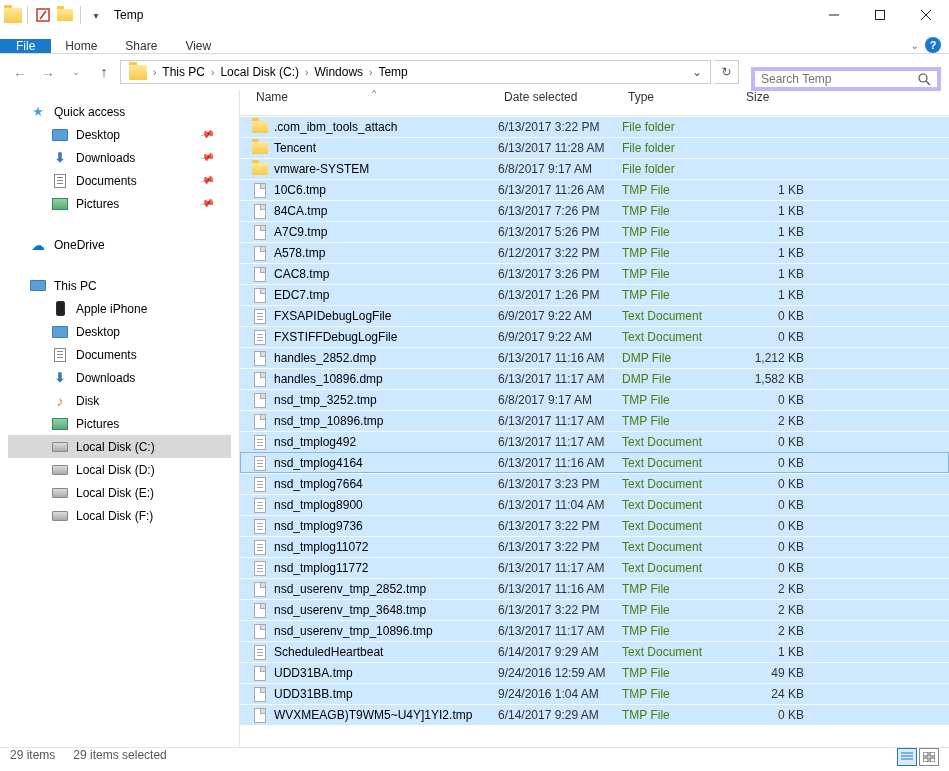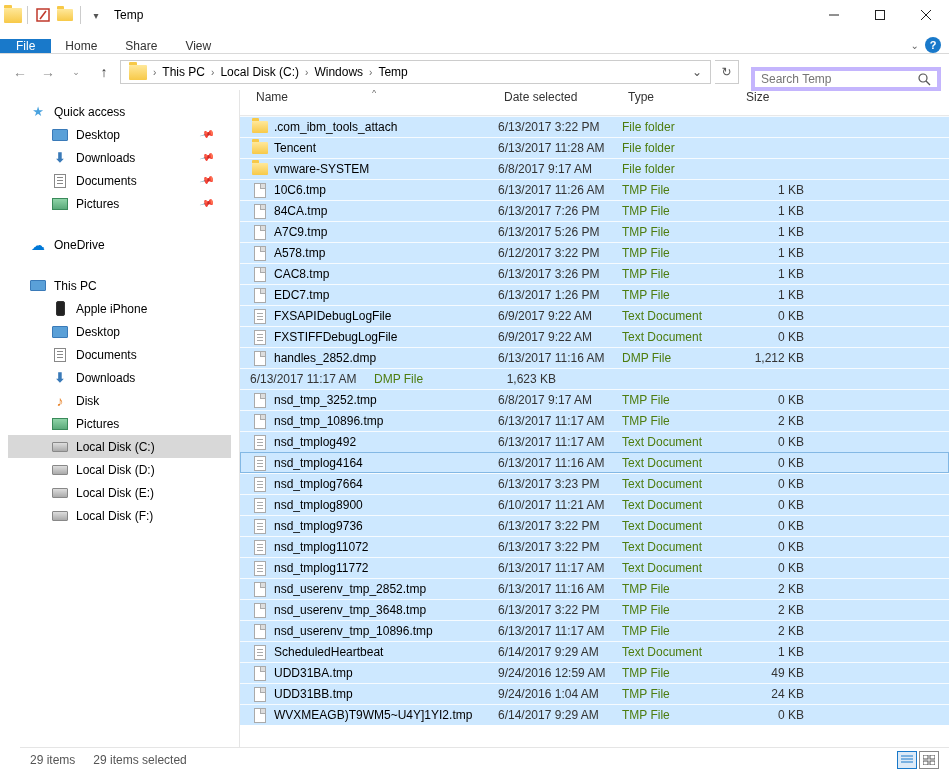--- a/index.html
+++ b/index.html
@@ -78,21 +78,21 @@
 .colhead .sortind { position:absolute; top:-3px; left:50%; transform:translateX(-50%); font-size:8px; color:#666;}
 .rows { overflow-y:auto; }
 .row { display:flex; align-items:center; height:21px; padding-left:10px; font-size:12px; background:#cde8ff; border-top:1px solid #f6fbff;}
 .row.focused { outline:1px solid #83b8e4; outline-offset:-1px;}
 .row .c-name{ width:248px; display:flex; align-items:center; gap:6px; padding-left:2px;}
 .row .c-date{ width:124px; color:#333;}
 .row .c-type{ width:118px; color:#4d7c0f;}
 .row .c-size{ width:72px; text-align:right; padding-right:8px; color:#333;}
 
 
-.statusbar { height:24px; border-top:1px solid #e5e5e5; display:flex; align-items:center; padding:0 10px; font-size:12px; color:#555; gap:18px;margin-left:20px;}
+.statusbar { height:24px; border-top:1px solid #e5e5e5; display:flex; align-items:flex-start; padding:0 10px; font-size:12px; color:#555; gap:18px;}
 .statusbar .views { margin-left:auto; display:flex; gap:2px;}
 .view-btn { width:20px; height:18px; border:1px solid #888; display:flex; align-items:center; justify-content:center;}
 .view-btn.active { border-color:#1979ca; background:#dceaf7;}
 svg { display:block; }
 </style>
 </head>
 <body>
 
 <div class="titlebar">
   <div class="qat">
@@ -425,23 +425,29 @@
             <span class="ico">
               <span class="ico-file"></span>
             </span>
             <span>handles_2852.dmp</span>
           </div>
           <div class="c-date">6/13/2017 11:16 AM</div>
           <div class="c-type">DMP File</div>
           <div class="c-size">1,212 KB</div>
         </div>
         <div class="row">
+          <div class="c-name">
+            <span class="ico">
+              <span class="ico-file"></span>
+            </span>
+            <span>handles_10896.dmp</span>
+          </div>
           <div class="c-date">6/13/2017 11:17 AM</div>
           <div class="c-type">DMP File</div>
-          <div class="c-size">1,623 KB</div>
+          <div class="c-size">1,582 KB</div>
         </div>
         <div class="row">
           <div class="c-name">
             <span class="ico">
               <span class="ico-file"></span>
             </span>
             <span>nsd_tmp_3252.tmp</span>
           </div>
           <div class="c-date">6/8/2017 9:17 AM</div>
           <div class="c-type">TMP File</div>
@@ -491,21 +497,21 @@
           <div class="c-type">Text Document</div>
           <div class="c-size">0 KB</div>
         </div>
         <div class="row">
           <div class="c-name">
             <span class="ico">
               <span class="ico-txt"></span>
             </span>
             <span>nsd_tmplog8900</span>
           </div>
-          <div class="c-date">6/10/2017 11:21 AM</div>
+          <div class="c-date">6/13/2017 11:04 AM</div>
           <div class="c-type">Text Document</div>
           <div class="c-size">0 KB</div>
         </div>
         <div class="row">
           <div class="c-name">
             <span class="ico">
               <span class="ico-txt"></span>
             </span>
             <span>nsd_tmplog9736</span>
           </div>

